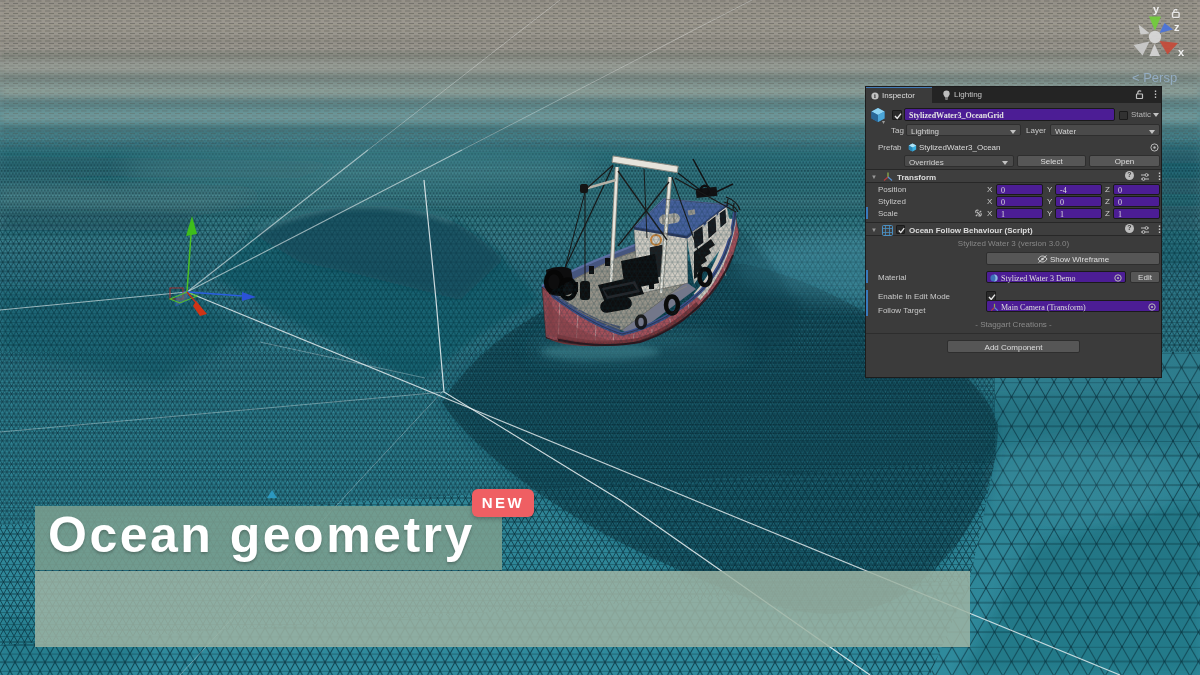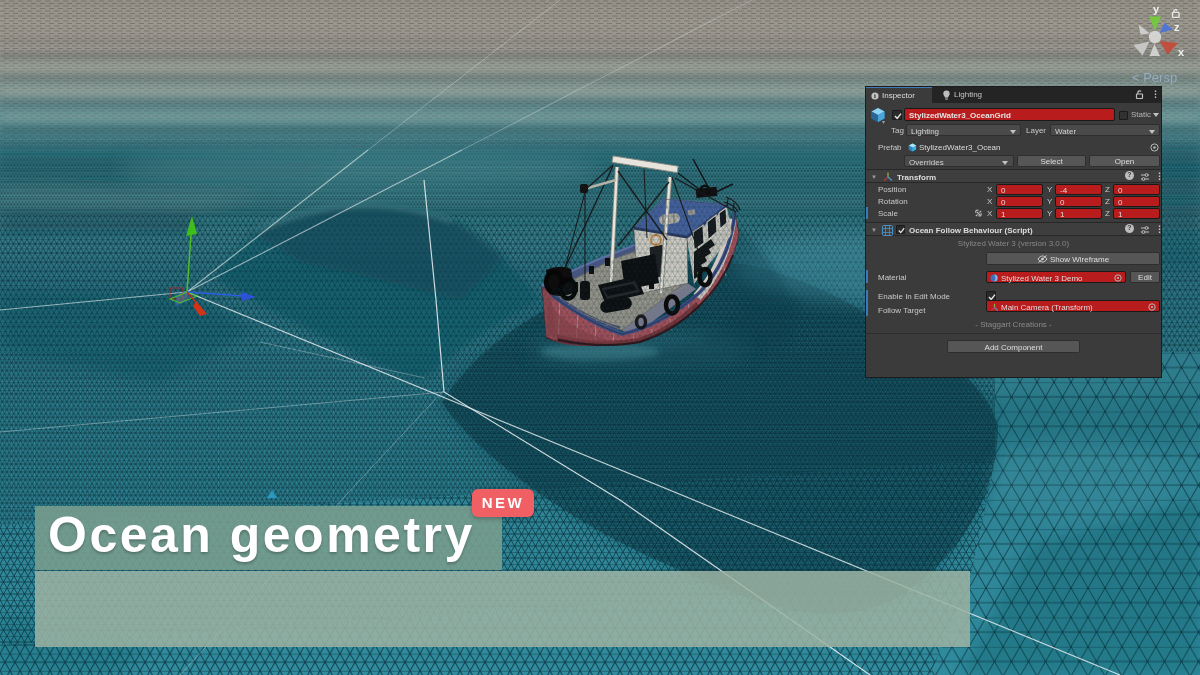--- a/index.html
+++ b/index.html
@@ -22,21 +22,21 @@
   .sbox{position:absolute;left:35px;top:571px;width:935px;height:76px;background:rgba(157,180,163,.85);}
   .sline{position:absolute;left:48px;color:#fff;font-size:24px;letter-spacing:.7px;white-space:nowrap;
     text-shadow:0 1px 2px rgba(0,0,0,.2);}
   
   #panel{position:absolute;left:866px;top:87px;width:295px;height:290px;background:#3b3b3b;
     font-size:8px;color:#c9c9c9;outline:1px solid #1c1c1c;}
   #panel span,#panel div,#panel svg.abs{position:absolute;}
   #panel span{white-space:nowrap;line-height:1.2;}
   .tabbar{left:0;top:0;width:295px;height:16px;background:#242424;}
   .tab1{left:0;top:0;width:66px;height:16px;background:#3b3b3b;border-top:1.5px solid #4179b5;box-sizing:border-box;padding-left:45px;}
-  .fld{background:#b91c1c;border:1px solid #1a1a1a;border-radius:2px;box-sizing:border-box;}
+  .fld{background:#4c1d95;border:1px solid #1a1a1a;border-radius:2px;box-sizing:border-box;font-family:Liberation Serif, serif;}
   .nf{width:47px;height:11px;}
   .nf span{left:4px;top:1px;color:#dedede;}
   .dd{background:#4a4a4a;border:1px solid #2e2e2e;border-radius:2px;box-sizing:border-box;color:#d2d2d2;}
   .btn{background:#565656;border:1px solid #2e2e2e;border-radius:2px;box-sizing:border-box;color:#dedede;
     text-align:center;line-height:11px;}
   .hdr{left:0;width:295px;height:14px;background:#3e3e3e;border-top:1px solid #272727;border-bottom:1px solid #272727;box-sizing:border-box;}
   .cb{width:10px;height:10px;background:#2a2a2a;border:1px solid #1a1a1a;border-radius:1px;box-sizing:border-box;}
   .darr{width:0;height:0;border-left:3px solid transparent;border-right:3px solid transparent;border-top:4px solid #c2c2c2;}
   .qi{width:9px;height:9px;border-radius:50%;background:#bdbdbd;color:#3e3e3e;font-size:7px;font-weight:bold;
     text-align:center;line-height:9px;}
@@ -461,21 +461,21 @@
         <span>0</span>
       </div>
   <span style="left:181px;top:98px">Y</span>
       <div class="fld nf" style="left:189px;top:97px">
         <span>-4</span>
       </div>
   <span style="left:239px;top:98px">Z</span>
       <div class="fld nf" style="left:247px;top:97px">
         <span>0</span>
       </div>
-  <span style="left:12px;top:110px">Rotation</span>
+  <span style="left:12px;top:110px">Stylized</span>
   <span style="left:121px;top:110px">X</span>
       <div class="fld nf" style="left:130px;top:109px">
         <span>0</span>
       </div>
   <span style="left:181px;top:110px">Y</span>
       <div class="fld nf" style="left:189px;top:109px">
         <span>0</span>
       </div>
   <span style="left:239px;top:110px">Z</span>
       <div class="fld nf" style="left:247px;top:109px">

